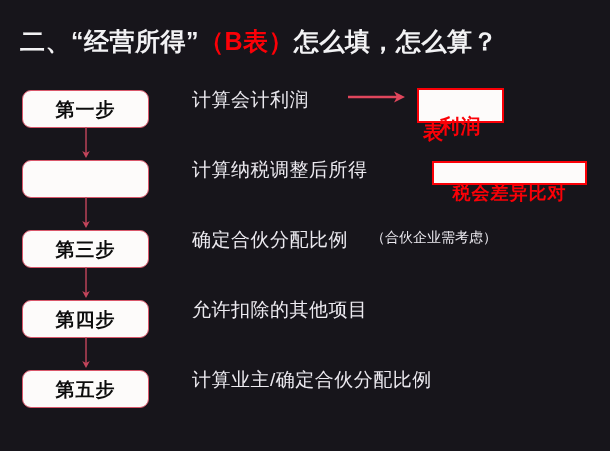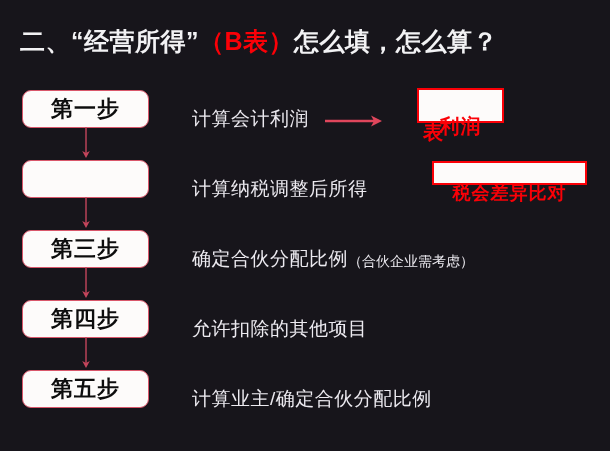--- a/index.html
+++ b/index.html
@@ -47,21 +47,21 @@
     border: 1.5px solid #d9566a;
     border-radius: 9px;
     box-sizing: border-box;
     display: flex;
     align-items: center;
     justify-content: center;
     margin-bottom: 32px;
   }
   .flow-node:last-of-type { margin-bottom: 0; }
   .flow-node-label {
-    font-size: 22px;
+    font-size: 19px;
     font-weight: bold;
     color: #0d0d0d;
     line-height: 1;
     letter-spacing: 1px;
   }
 
   
   .connector {
     position: absolute;
     left: 50%;
@@ -76,22 +76,23 @@
   .desc-column {
     position: absolute;
     left: 192px;
     top: 90px;
     width: 400px;
   }
   .desc-row {
     height: 38px;
     margin-bottom: 32px;
     display: flex;
-    align-items: flex-end;
-    white-space: nowrap;
+    align-items: flex-start;
+    white-space: nowrap;
+    gap: 23px;
   }
   .desc-row:last-of-type { margin-bottom: 0; }
   .desc-text {
     font-size: 19px;
     color: #eceaf0;
     letter-spacing: 0.5px;
     line-height: 1;
   }
   .desc-note {
     font-size: 14px;

